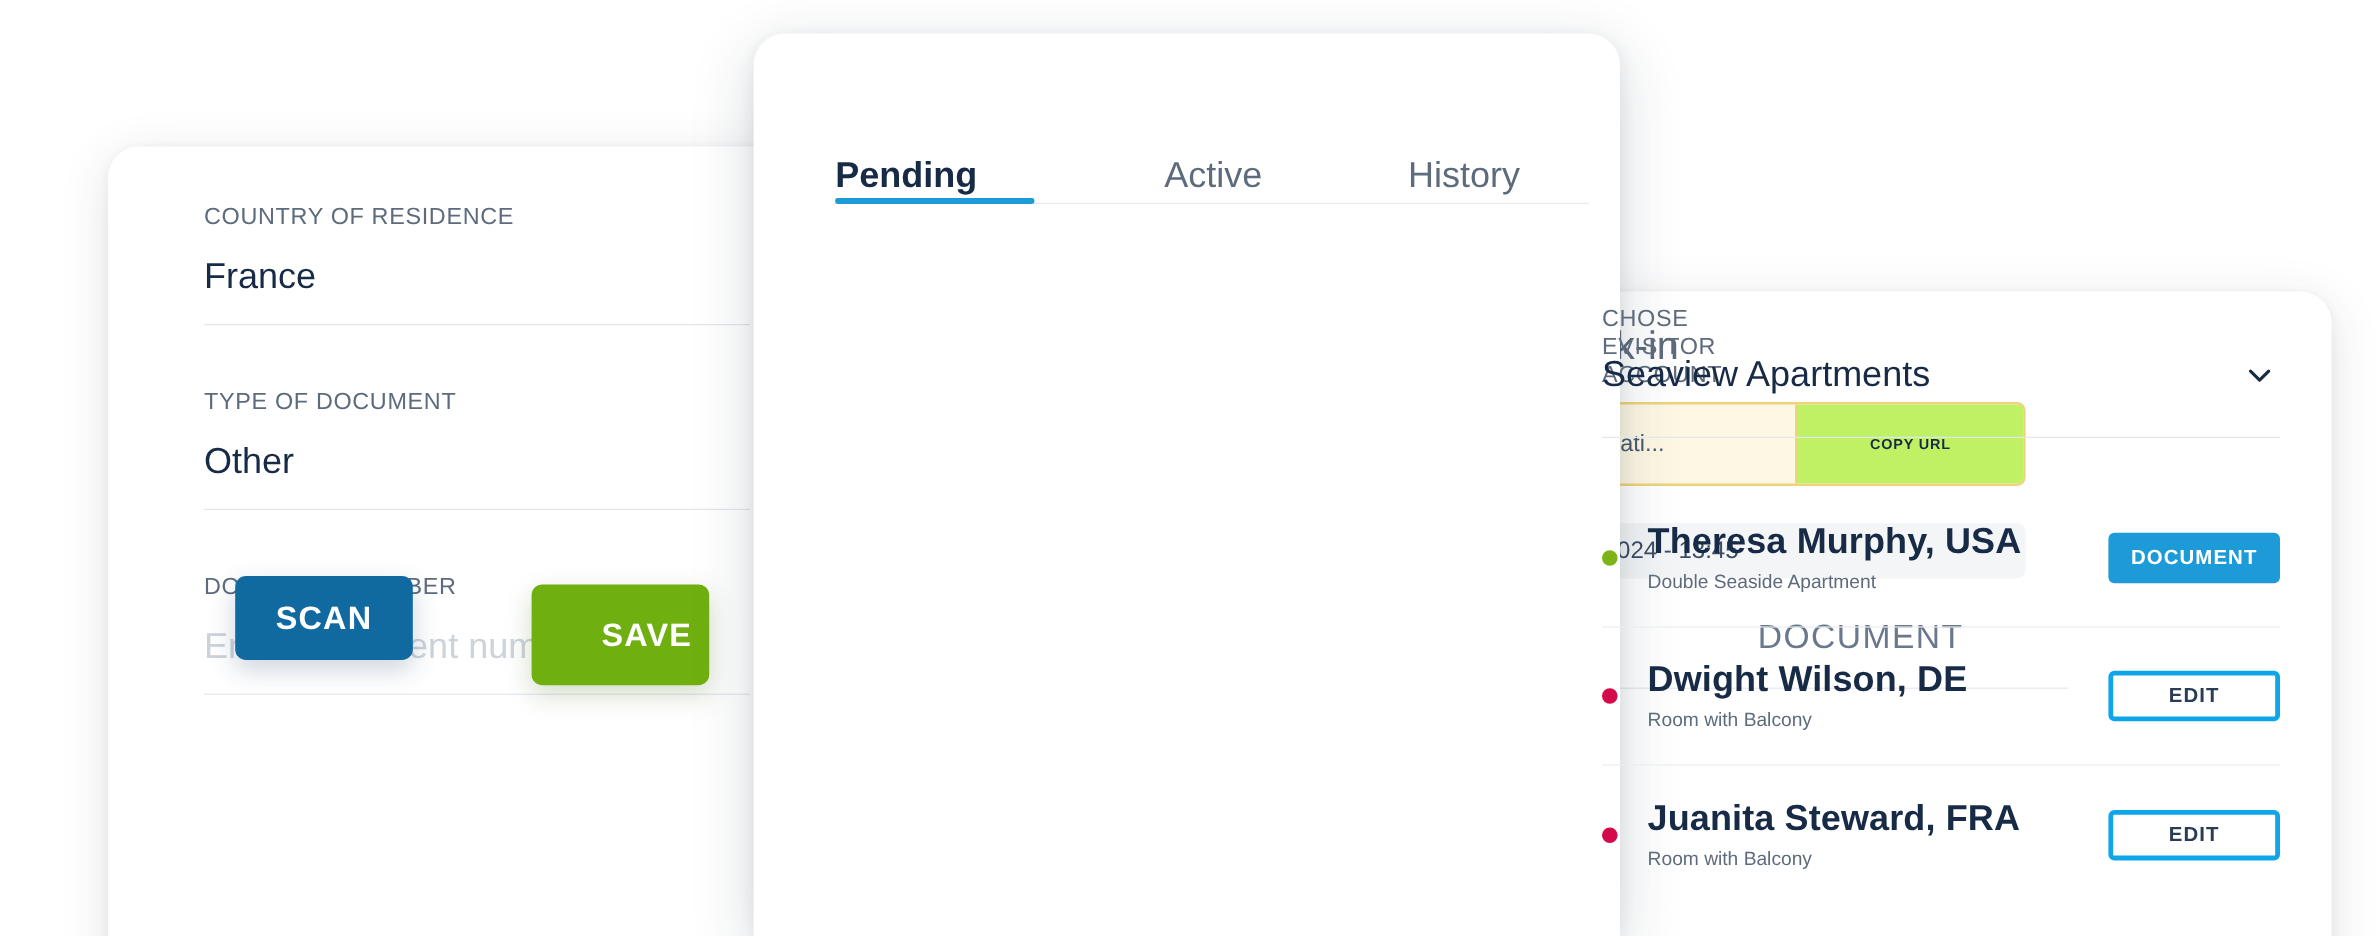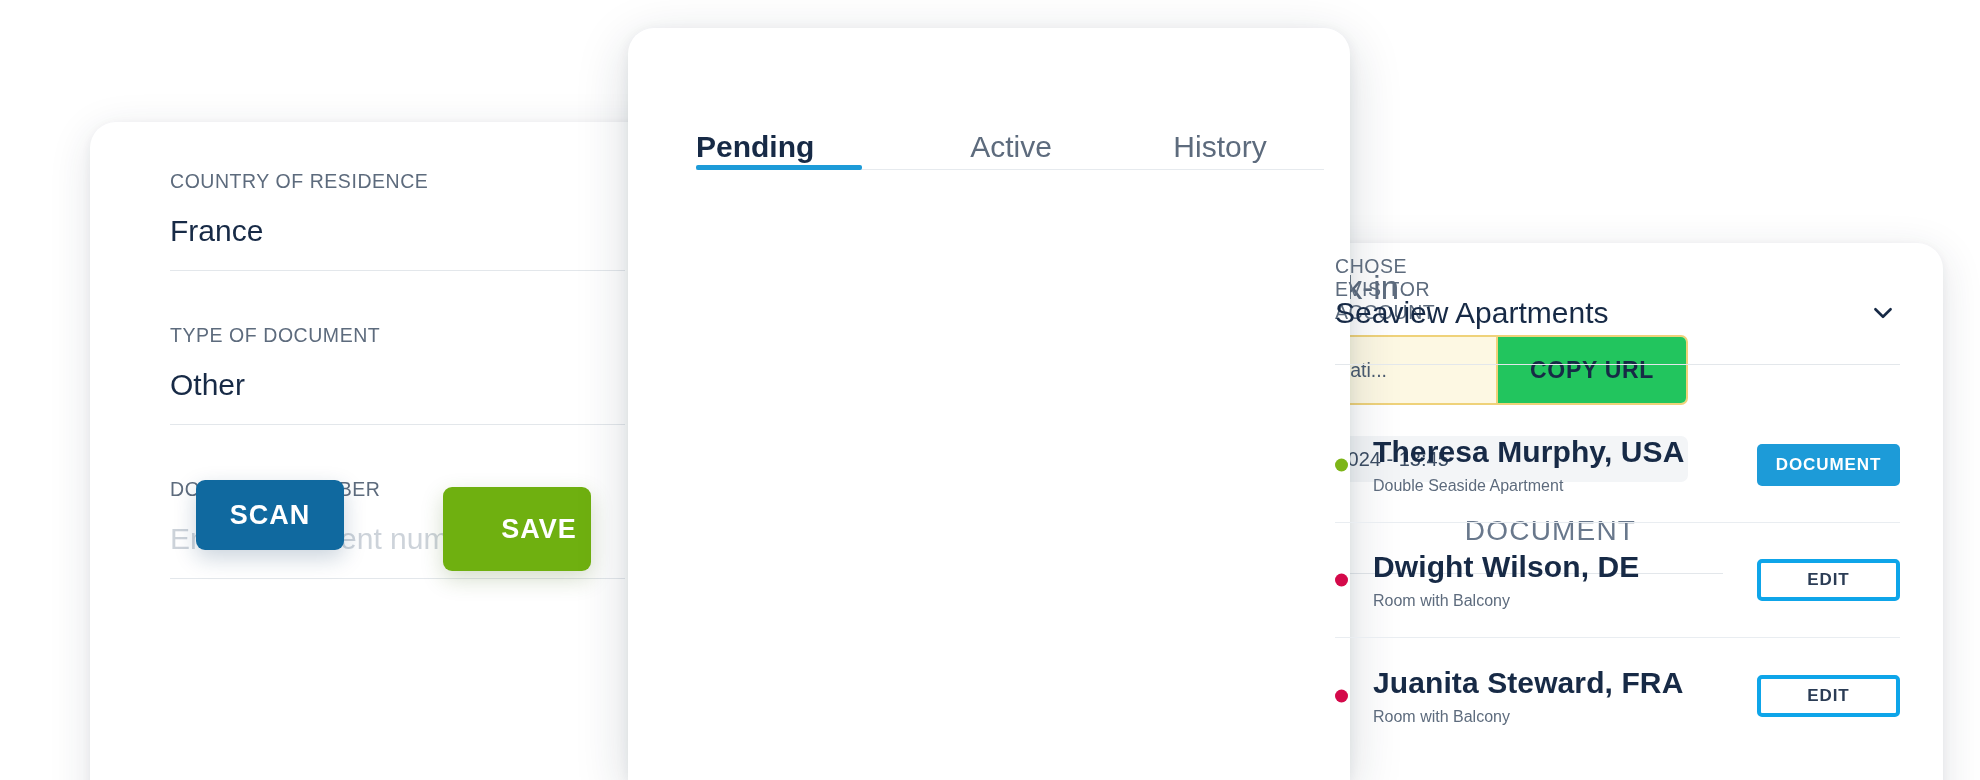--- a/index.html
+++ b/index.html
@@ -87,23 +87,23 @@
     display:flex; align-items:center;
     padding-left:74px;
     font-size:19.5px;
     color:#4a5b70;
     white-space:nowrap;
     overflow:hidden;
   }
   #copy-url-btn {
     width:190px;
     display:flex; align-items:center; justify-content:center;
-    background:#22c55e;
+    background:#bef264;
     border-left:2px solid #efd27a;
-    font-size:23px;
+    font-size:12px;
     font-weight:700;
     letter-spacing:0.7px;
     color:#172a46;
     cursor:pointer;
   }
   #status-bar {
     position:absolute;
     left:-175px; top:193px;
     width:610px; height:46px;
     background:#f3f5f7;

